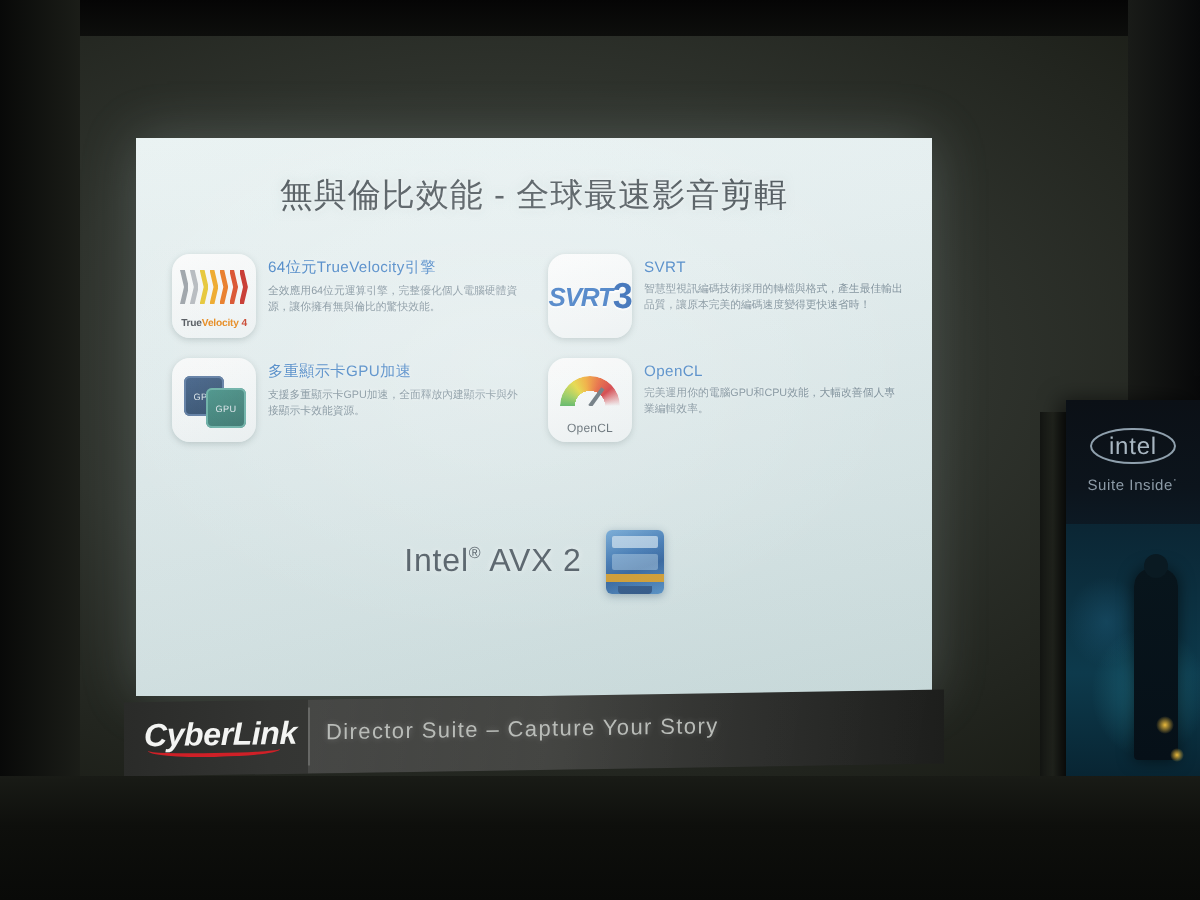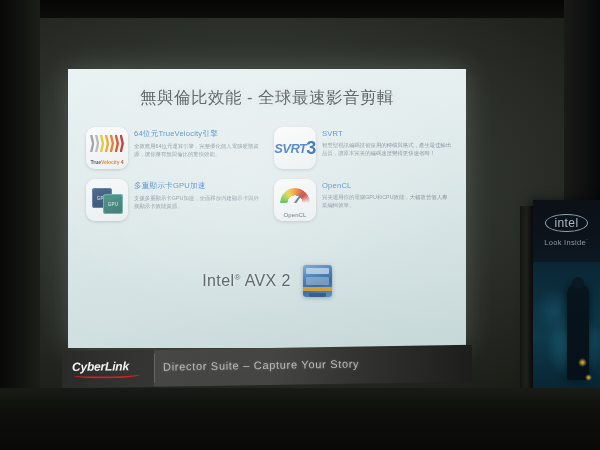--- a/index.html
+++ b/index.html
@@ -157,21 +157,21 @@
 
   
   #footer{
     position:absolute; left:62px; top:348px; width:410px; height:37px;
     background:linear-gradient(92deg,#2a2b29 0%, #343533 18%, #3c3d3a 52%, #2b2c2a 78%, #1d1e1c 100%);
     transform:skewY(-.9deg);
     overflow:hidden;
   }
   .cl-logo{
     position:absolute; left:10px; top:9px;
-    font-style:italic; font-weight:bold; font-size:12px; color:#f3f4f2;
+    font-style:italic; font-weight:bold; font-size:16px; color:#f3f4f2;
     letter-spacing:-.2px;
   }
   .cl-swoosh{
     position:absolute; left:12px; top:21px; width:66px; height:7px;
     border-bottom:2px solid #cf2027; border-radius:0 0 50% 50%;
   }
   .footer-sep{
     position:absolute; left:92px; top:4px; width:1px; height:29px; background:rgba(255,255,255,.18);
   }
   .footer-text{
@@ -358,21 +358,21 @@
     <div class="cl-swoosh"></div>
     <div class="footer-sep"></div>
     <div class="footer-text">Director Suite – Capture Your Story</div>
   </div>
 
   <div class="standee-pole"></div>
   <div id="standee">
     <div class="intel-logo">
       <span class="ring">intel</span>
     </div>
-    <div class="intel-tag">Look Inside˙</div>
+    <div class="intel-tag">Suite Inside˙</div>
     <div class="standee-art">
       <div class="figure">
         <div class="head"></div>
       </div>
       <div class="glow g1"></div>
       <div class="glow g2"></div>
       <div class="glow g3"></div>
     </div>
   </div>
 

